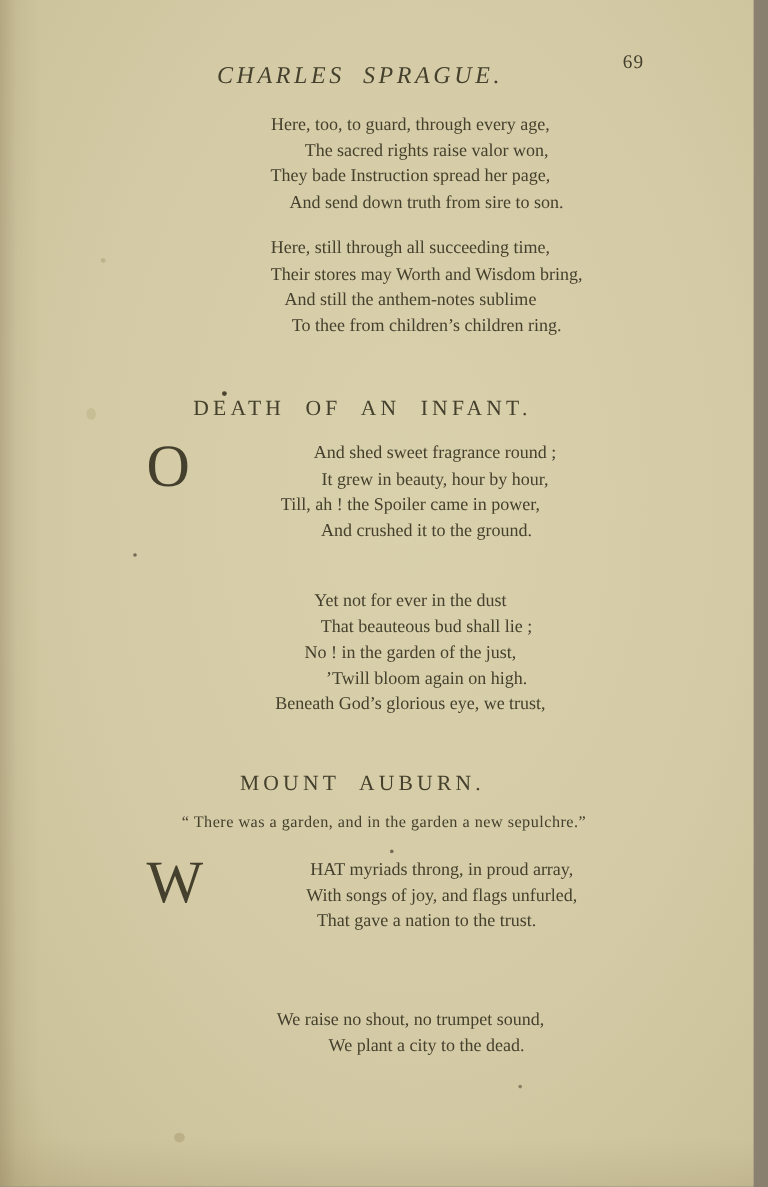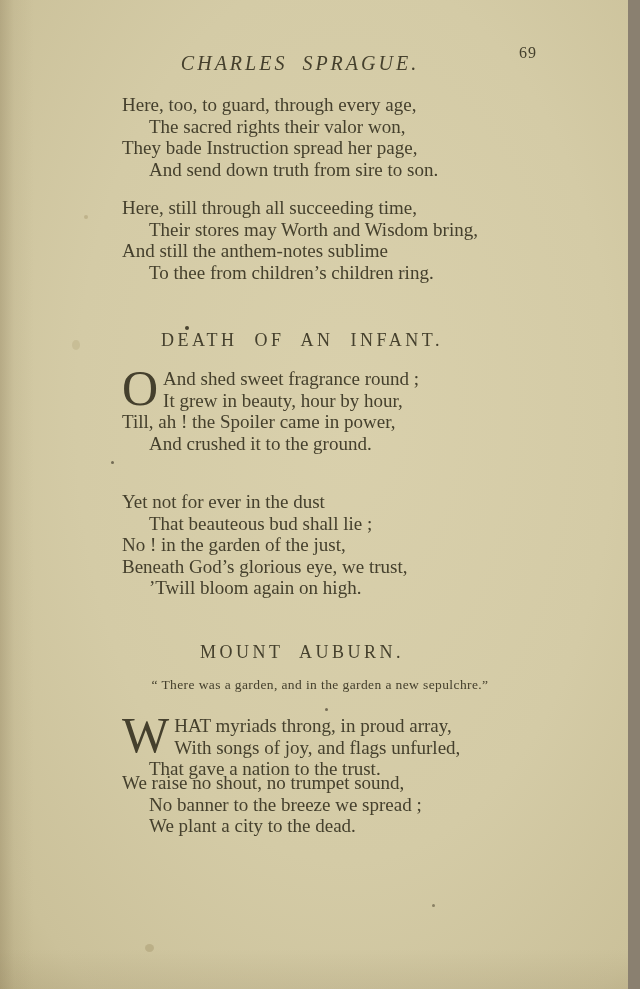--- a/index.html
+++ b/index.html
@@ -33,23 +33,24 @@
   .page-number {
     position: absolute;
     top: 44px;
     left: 519px;
     font-size: 16px;
     letter-spacing: 1px;
   }
 
   .stanza { width: 440px; }
   .line {
-    font-size: 19px;
+    font-size: 15px;
     line-height: 21.5px;
     white-space: nowrap;
+    text-align: center;
   }
   .line.indent { padding-left: 27px; }
 
   .poem-heading {
     font-size: 18px;
     letter-spacing: 3.5px;
     word-spacing: 9px;
     transform: translateX(-18px);
   }
 
@@ -76,21 +77,21 @@
 </head>
 <body>
 
 <div id="scan-page">
 
   <div class="block centered running-title">CHARLES SPRAGUE.</div>
   <div class="page-number">69</div>
 
   <div class="block stanza" style="top:94px">
     <div class="line">Here, too, to guard, through every age,</div>
-    <div class="line indent">The sacred rights their valor won,</div>
+    <div class="line indent">The sacred rights raise valor won,</div>
     <div class="line">They bade Instruction spread her page,</div>
     <div class="line indent">And send down truth from sire to son.</div>
   </div>
 
   <div class="block stanza" style="top:197px">
     <div class="line">Here, still through all succeeding time,</div>
     <div class="line indent">Their stores may Worth and Wisdom bring,</div>
     <div class="line">And still the anthem-notes sublime</div>
     <div class="line indent">To thee from children’s children ring.</div>
   </div>
@@ -102,38 +103,37 @@
     <div class="line indent">And shed sweet fragrance round ;</div>
     <div class="line">It grew in beauty, hour by hour,</div>
     <div class="line">Till, ah ! the Spoiler came in power,</div>
     <div class="line indent">And crushed it to the ground.</div>
   </div>
 
   <div class="block stanza" style="top:491px">
     <div class="line">Yet not for ever in the dust</div>
     <div class="line indent">That beauteous bud shall lie ;</div>
     <div class="line">No ! in the garden of the just,</div>
+    <div class="line indent">’Twill bloom again on high.</div>
     <div class="line">Beneath God’s glorious eye, we trust,</div>
-    <div class="line indent">’Twill bloom again on high.</div>
   </div>
 
   <div class="block centered poem-heading" style="top:642px">MOUNT AUBURN.</div>
 
   <div class="block centered epigraph" style="top:677px">“ There was a garden, and in the garden a new sepulchre.”</div>
 
   <div class="block stanza" style="top:715px">
     <span class="dropcap">W</span>
     <div class="line">HAT myriads throng, in proud array,</div>
     <div class="line indent">With songs of joy, and flags unfurled,</div>
     <div class="line indent">That gave a nation to the trust.</div>
   </div>
 
-  <div class="block stanza" style="top:772px">
+  <div class="block stanza" style="top:840px">
     <div class="line">We raise no shout, no trumpet sound,</div>
-    <div class="line indent">No banner to the breeze we spread ;</div>
     <div class="line indent">We plant a city to the dead.</div>
   </div>
 
   <div class="speck" style="left:185px;top:326px;width:4px;height:4px;background:#4a4430;"></div>
   <div class="speck" style="left:111px;top:461px;width:3px;height:3px;background:#5a5340;opacity:.8;"></div>
   <div class="speck" style="left:325px;top:708px;width:3px;height:3px;background:#5a5340;opacity:.8;"></div>
   <div class="speck" style="left:629px;top:903px;width:7px;height:6px;background:#3e3826;border-radius:40% 60% 50% 50%;"></div>
   <div class="speck" style="left:145px;top:944px;width:9px;height:8px;background:#b3a67e;opacity:.7;"></div>
   <div class="speck" style="left:84px;top:215px;width:4px;height:4px;background:#b9ac84;opacity:.8;"></div>
   <div class="speck" style="left:72px;top:340px;width:8px;height:10px;background:#c3b890;opacity:.7;"></div>

